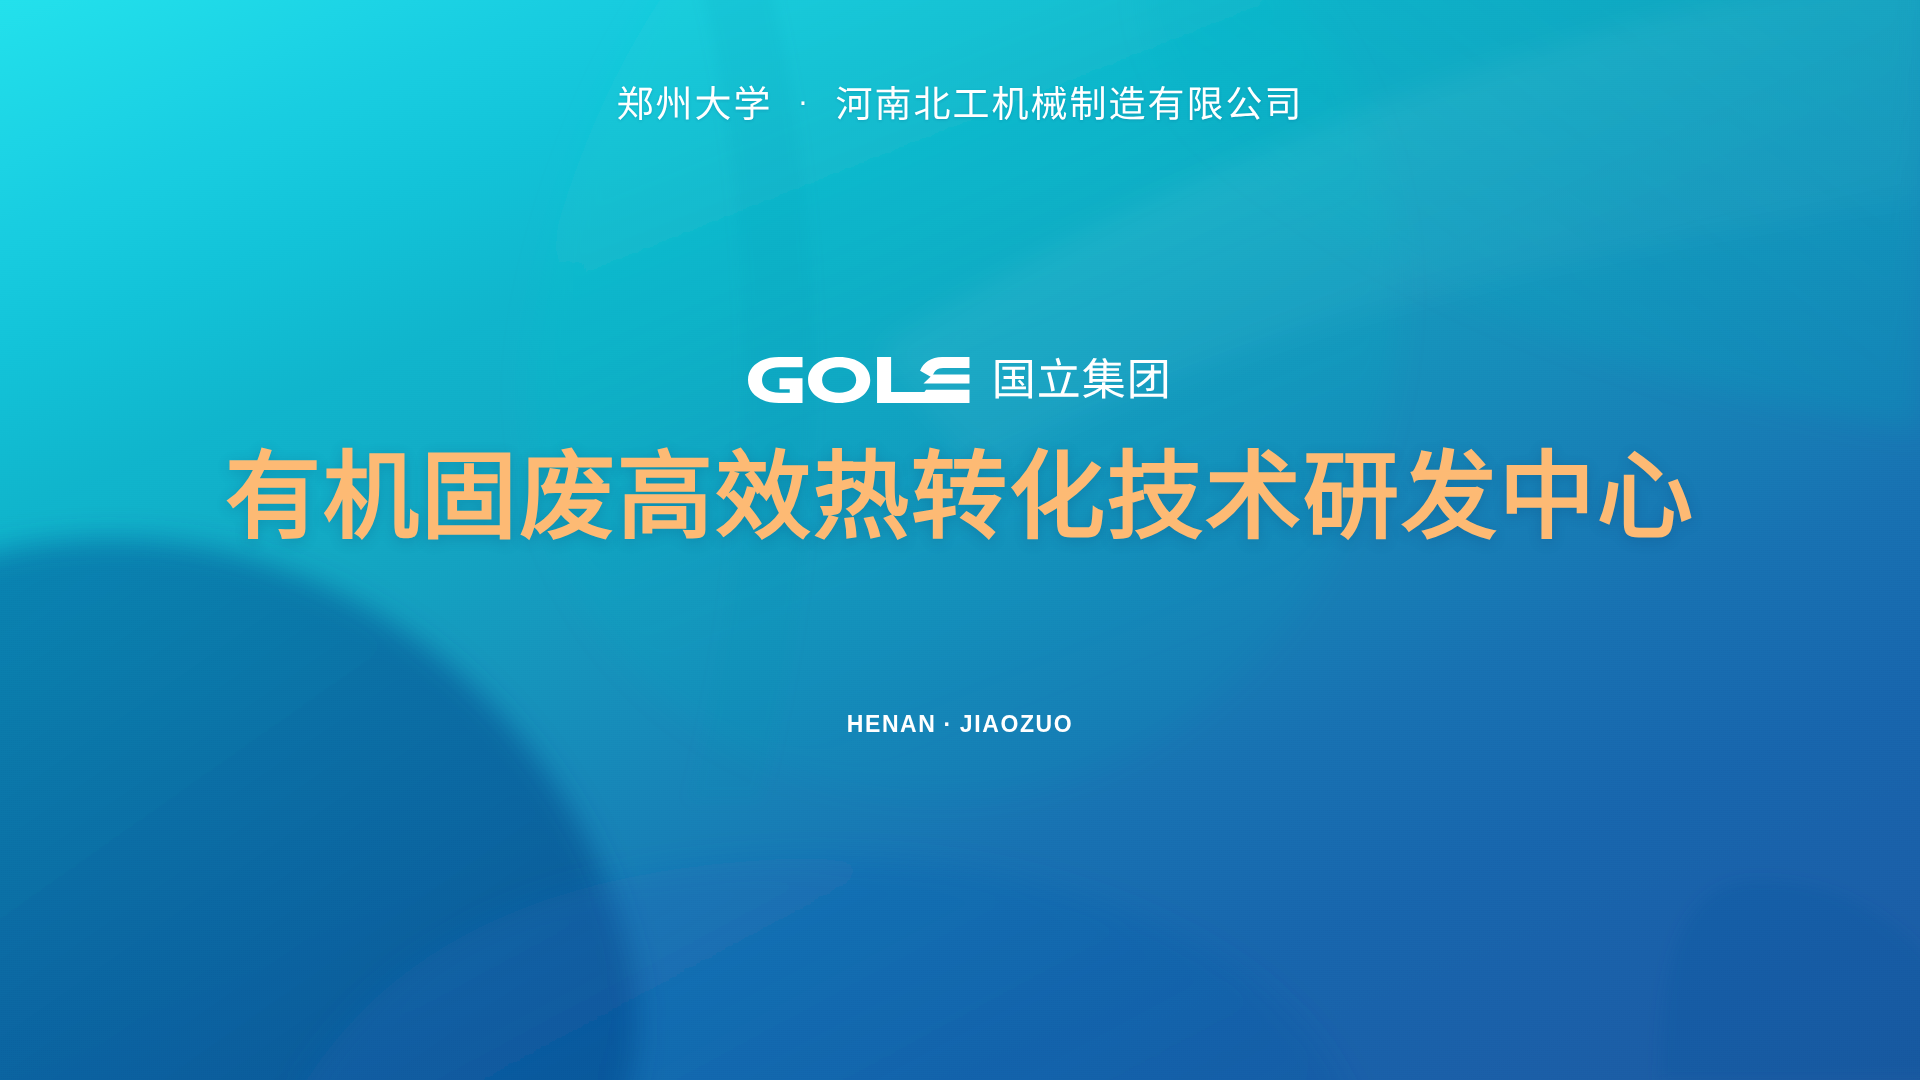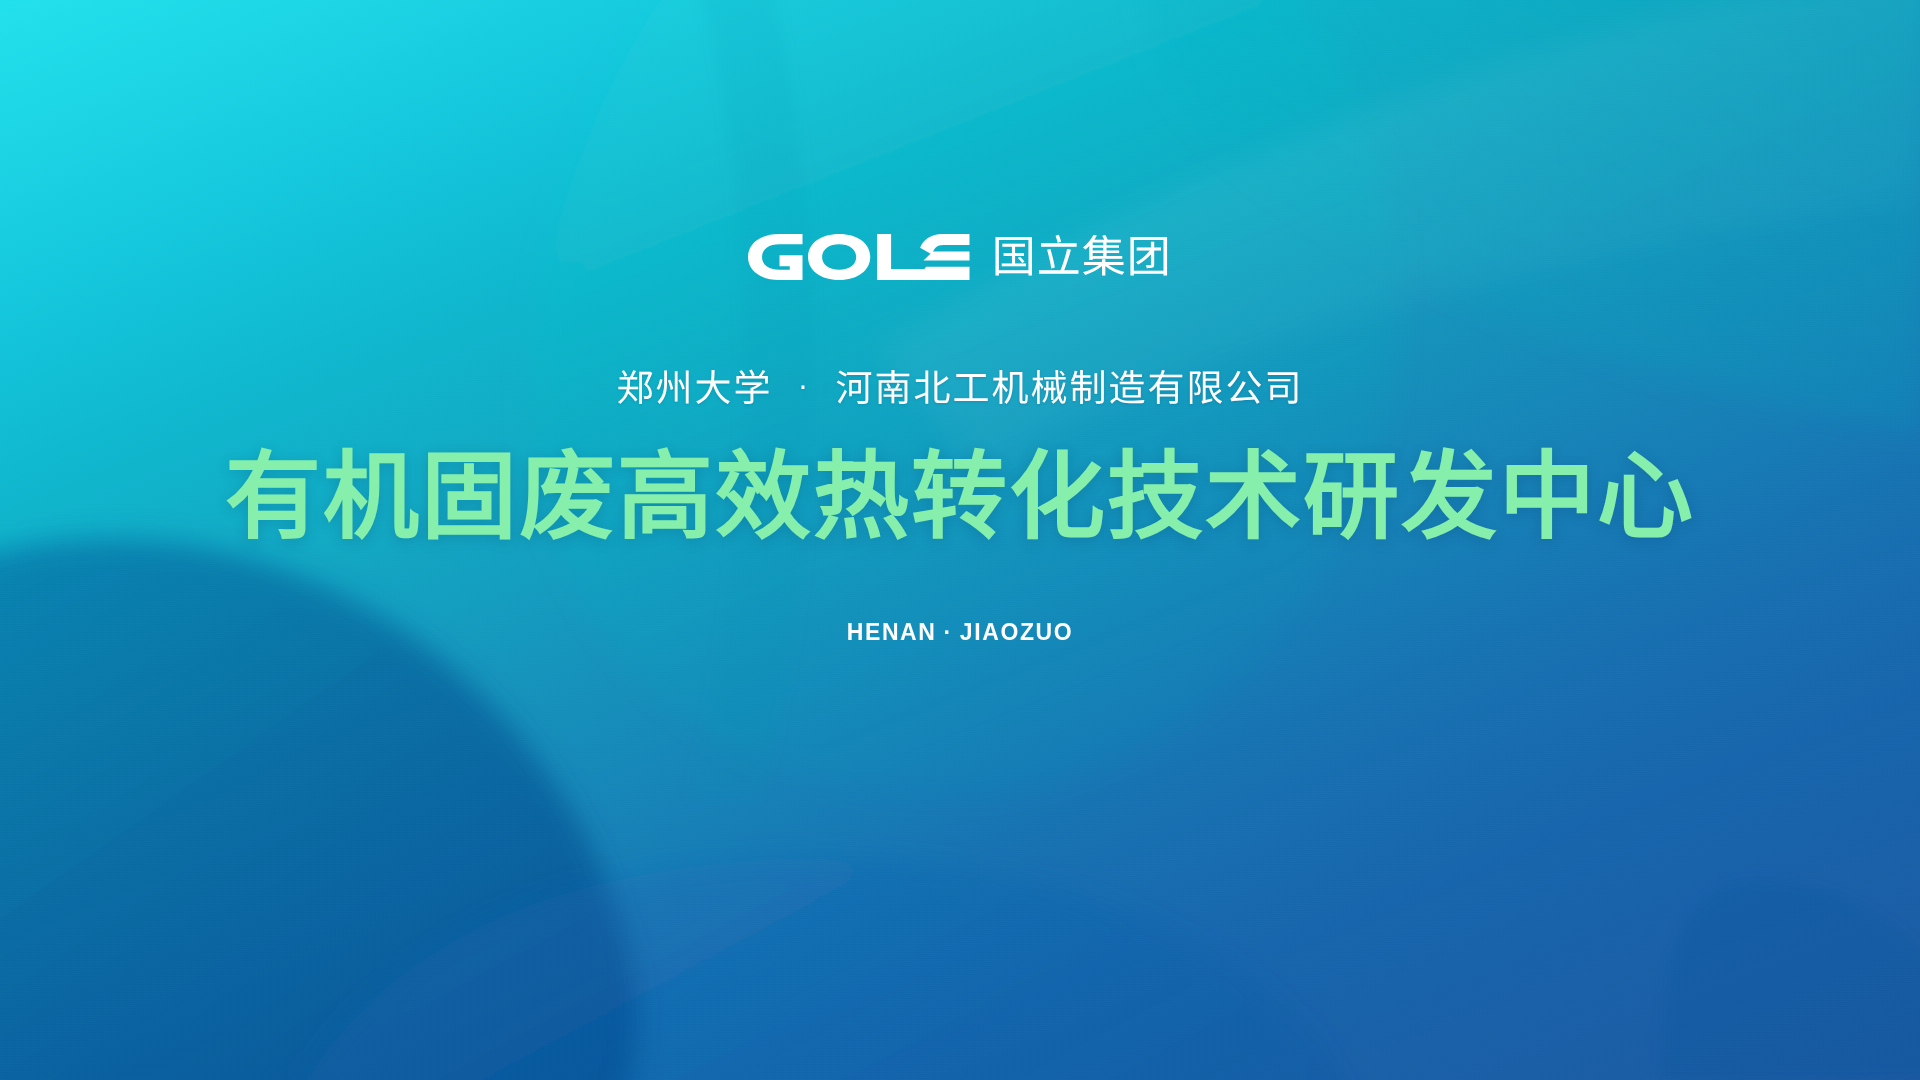--- a/index.html
+++ b/index.html
@@ -102,34 +102,35 @@
     white-space: nowrap;
     text-shadow: 0 1px 3px rgba(0,60,110,.18);
     font-family: "DejaVu Sans", "Liberation Sans", sans-serif;
   }
   #org-line .sep { padding: 0 26px; font-size: 28px; vertical-align: 4px; }
 
   
   #headline {
     margin-top: 34px;
     text-align: right;
-    color: #86efac;
+    color: #fdba74;
     font-weight: 900;
     font-size: 96px;
     line-height: 1.18;
     letter-spacing: 2px;
     white-space: nowrap;
     text-shadow: 0 3px 14px rgba(0,50,100,.20);
     font-family: "DejaVu Sans", "Liberation Sans", sans-serif;
   }
   #headline .l1 { display: block; }
   #headline .l2 { display: block; letter-spacing: 6px; }
 
   
   #place-line {
+    margin-top: 92px;
     color: #ffffff;
     font-size: 23px;
     font-weight: 600;
     letter-spacing: 1.6px;
     white-space: nowrap;
   }
   #place-line .sep { padding: 0 7px; }
 </style>
 </head>
 <body>
@@ -197,42 +198,42 @@
 
     <path filter="url(#soften)" fill="#0c4f96" fill-opacity=".20" d="M 1760 880 C 1870 880, 1960 960, 1990 1080 L 1660 1080 C 1660 960, 1680 880, 1760 880 Z"></path>
 
     <path filter="url(#soften)" fill="#0e86b5" fill-opacity=".10" d="M 700 -20 C 760 240, 760 520, 690 800 L 760 800 C 830 520, 830 240, 770 -20 Z"></path>
   </svg>
 
   <div class="bg-noise"></div>
 
   <div id="content">
 
+    <div id="org-line">
+      <span>郑州大学</span><span class="sep">·</span><span>河南北工机械制造有限公司</span>
+    </div>
+
     <div id="logo-lockup">
       <svg id="logo-mark" viewBox="0 0 520 108" aria-label="GOLE">
         <g fill="#ffffff">
 
           <path d="M73 0 C30 0 0 22 0 54 C0 86 30 108 73 108 L128 108 L128 50 L74 50 L74 76 L98 76 L98 84 L74 84 C48 84 33 72 33 54 C33 36 48 24 74 24 L128 24 L128 0 Z"></path>
 
           <path d="M214 0 C171 0 141 22 141 54 C141 86 171 108 214 108 C257 108 287 86 287 54 C287 22 257 0 214 0 Z M214 24 C238 24 254 36 254 54 C254 72 238 84 214 84 C190 84 174 72 174 54 C174 36 190 24 214 24 Z"></path>
 
           <path d="M303 0 L336 0 L336 82 L416 82 L416 108 L303 108 Z"></path>
 
           <path d="M520 0 L456 0 C430 0 412 13 404 32 L432 48 C437 33 444 26 458 26 L520 26 Z"></path>
           <path d="M520 41 L434 41 L412 62 L520 62 Z"></path>
           <path d="M520 77 L418 77 L396 108 L520 108 Z"></path>
         </g>
       </svg>
       <div id="logo-cn">国立集团</div>
     </div>
 
-    <div id="org-line">
-      <span>郑州大学</span><span class="sep">·</span><span>河南北工机械制造有限公司</span>
-    </div>
-
     <h1 id="headline">
       <span class="l1">有机固废高效热转化技术研发中心</span>
     </h1>
 
     <div id="place-line">
       <span>HENAN</span><span class="sep">·</span><span>JIAOZUO</span>
     </div>
 
   </div>
 </div>

